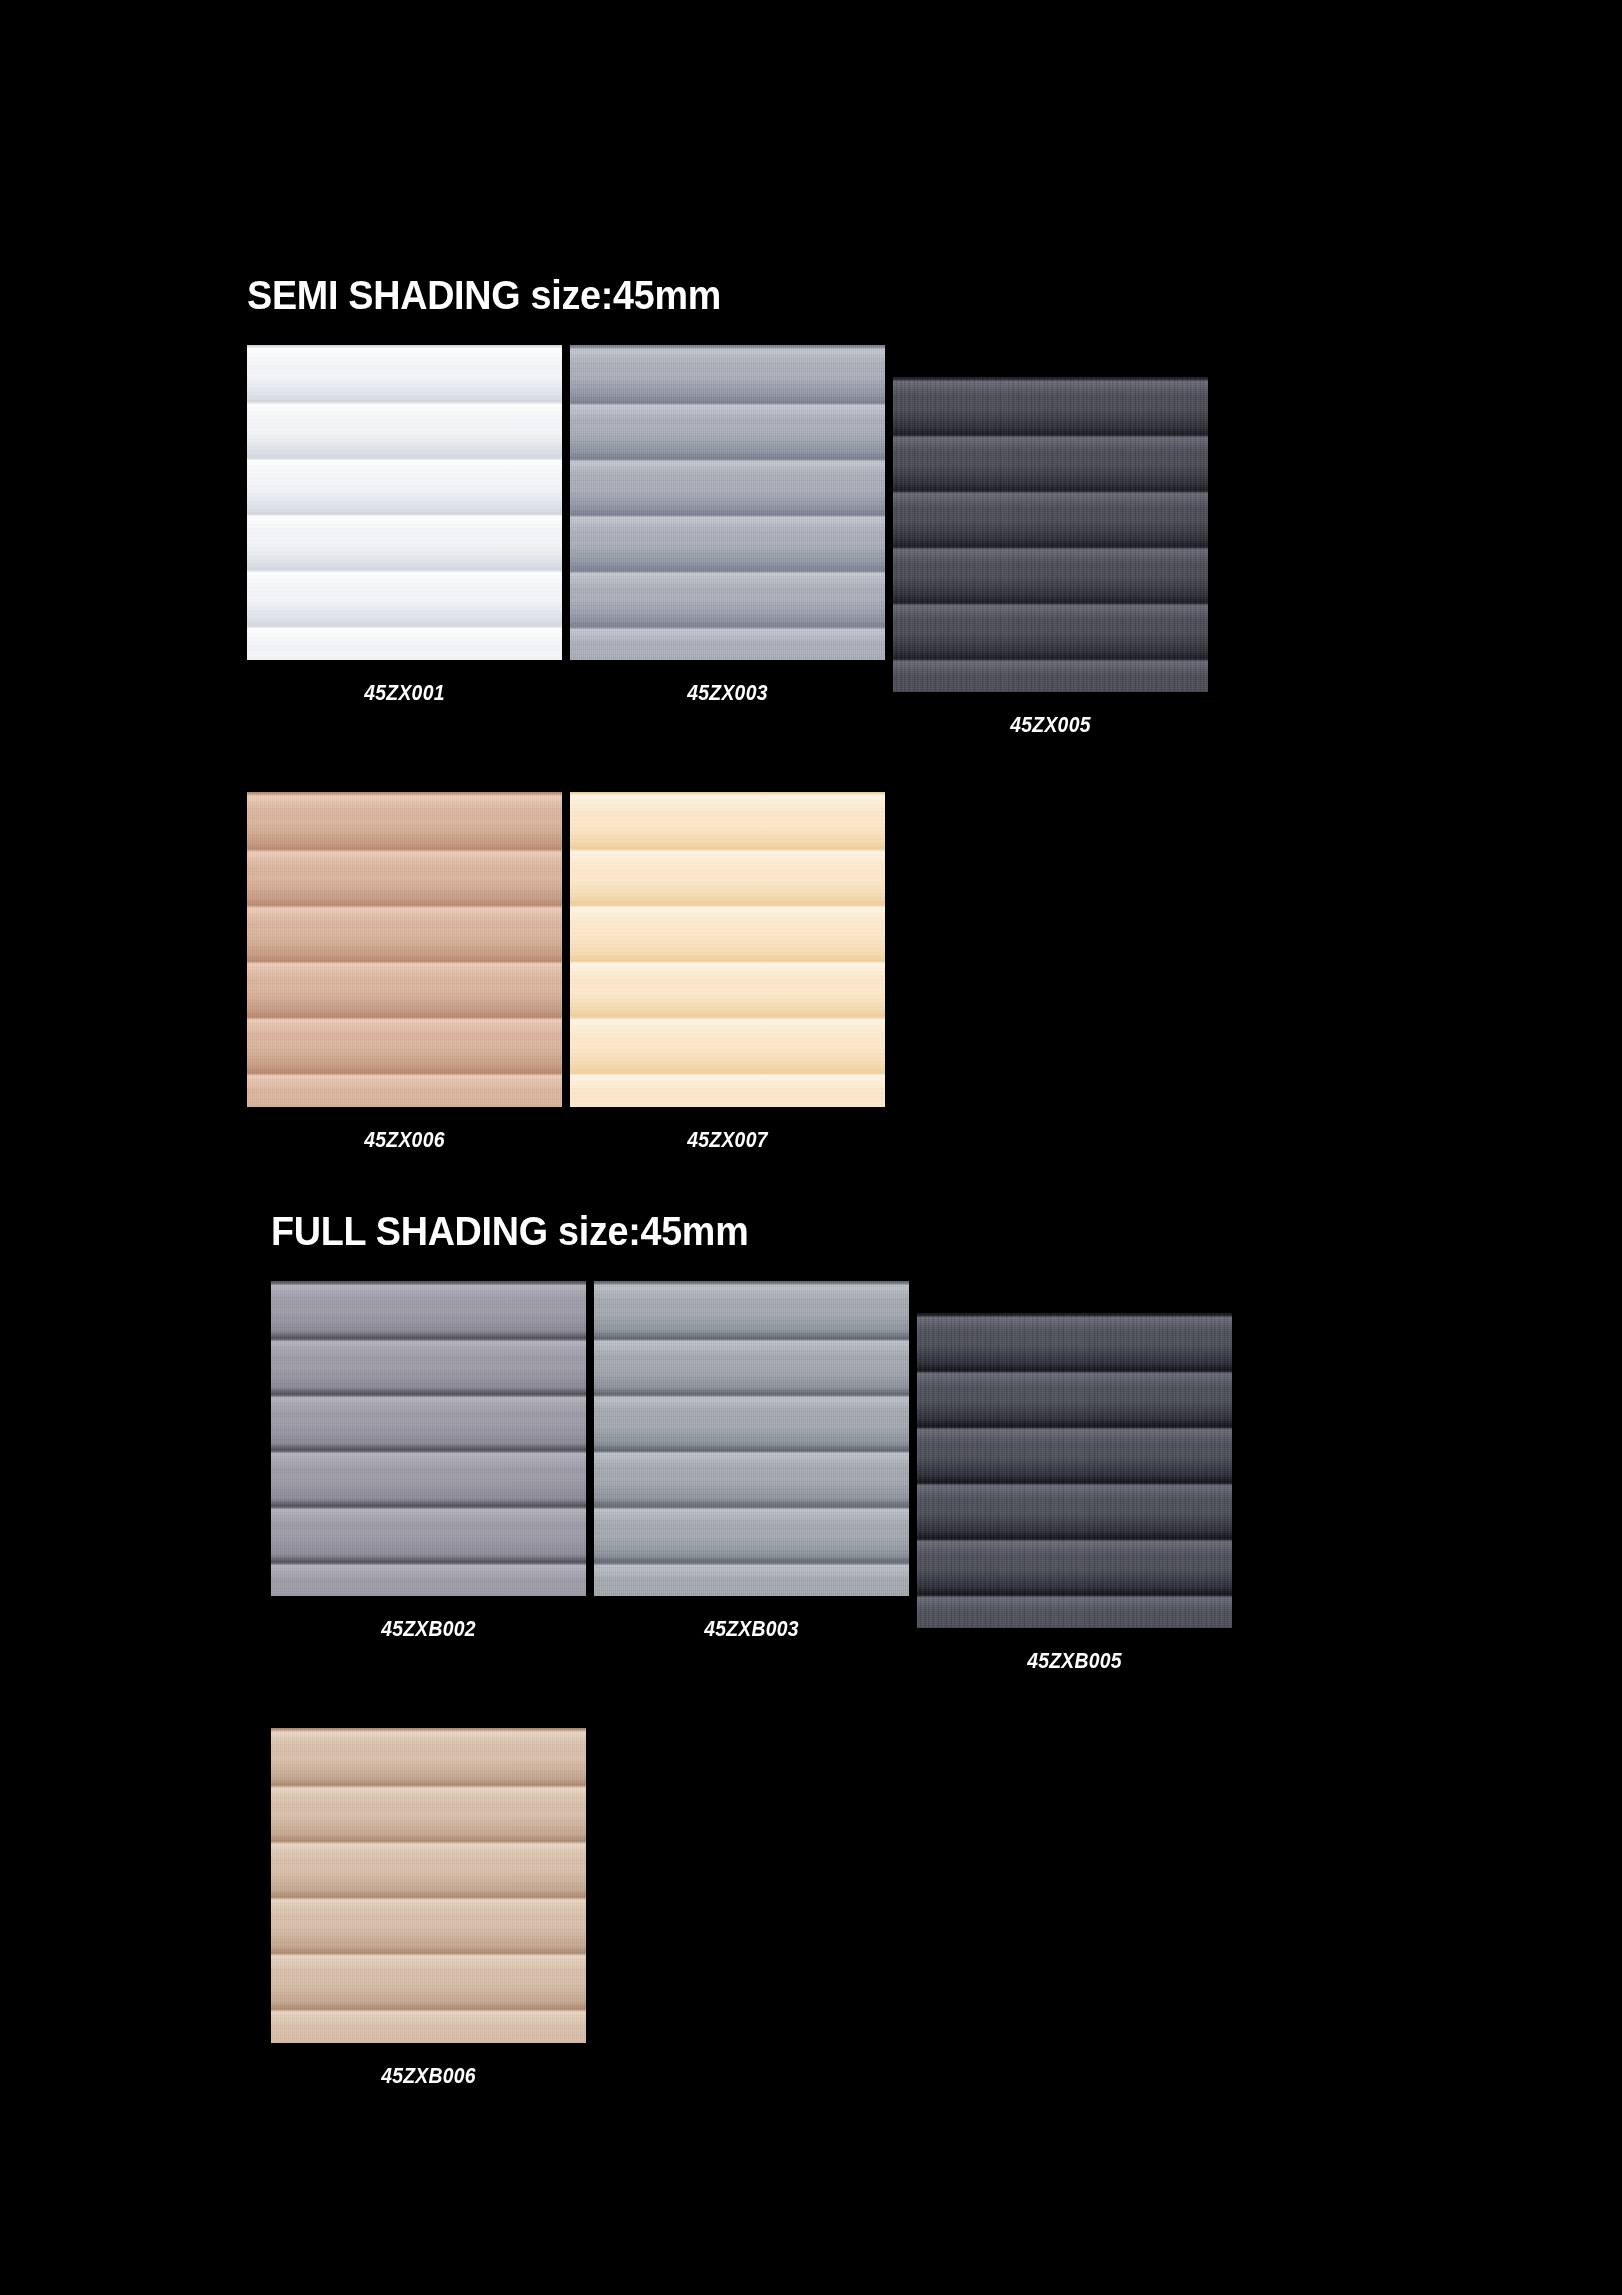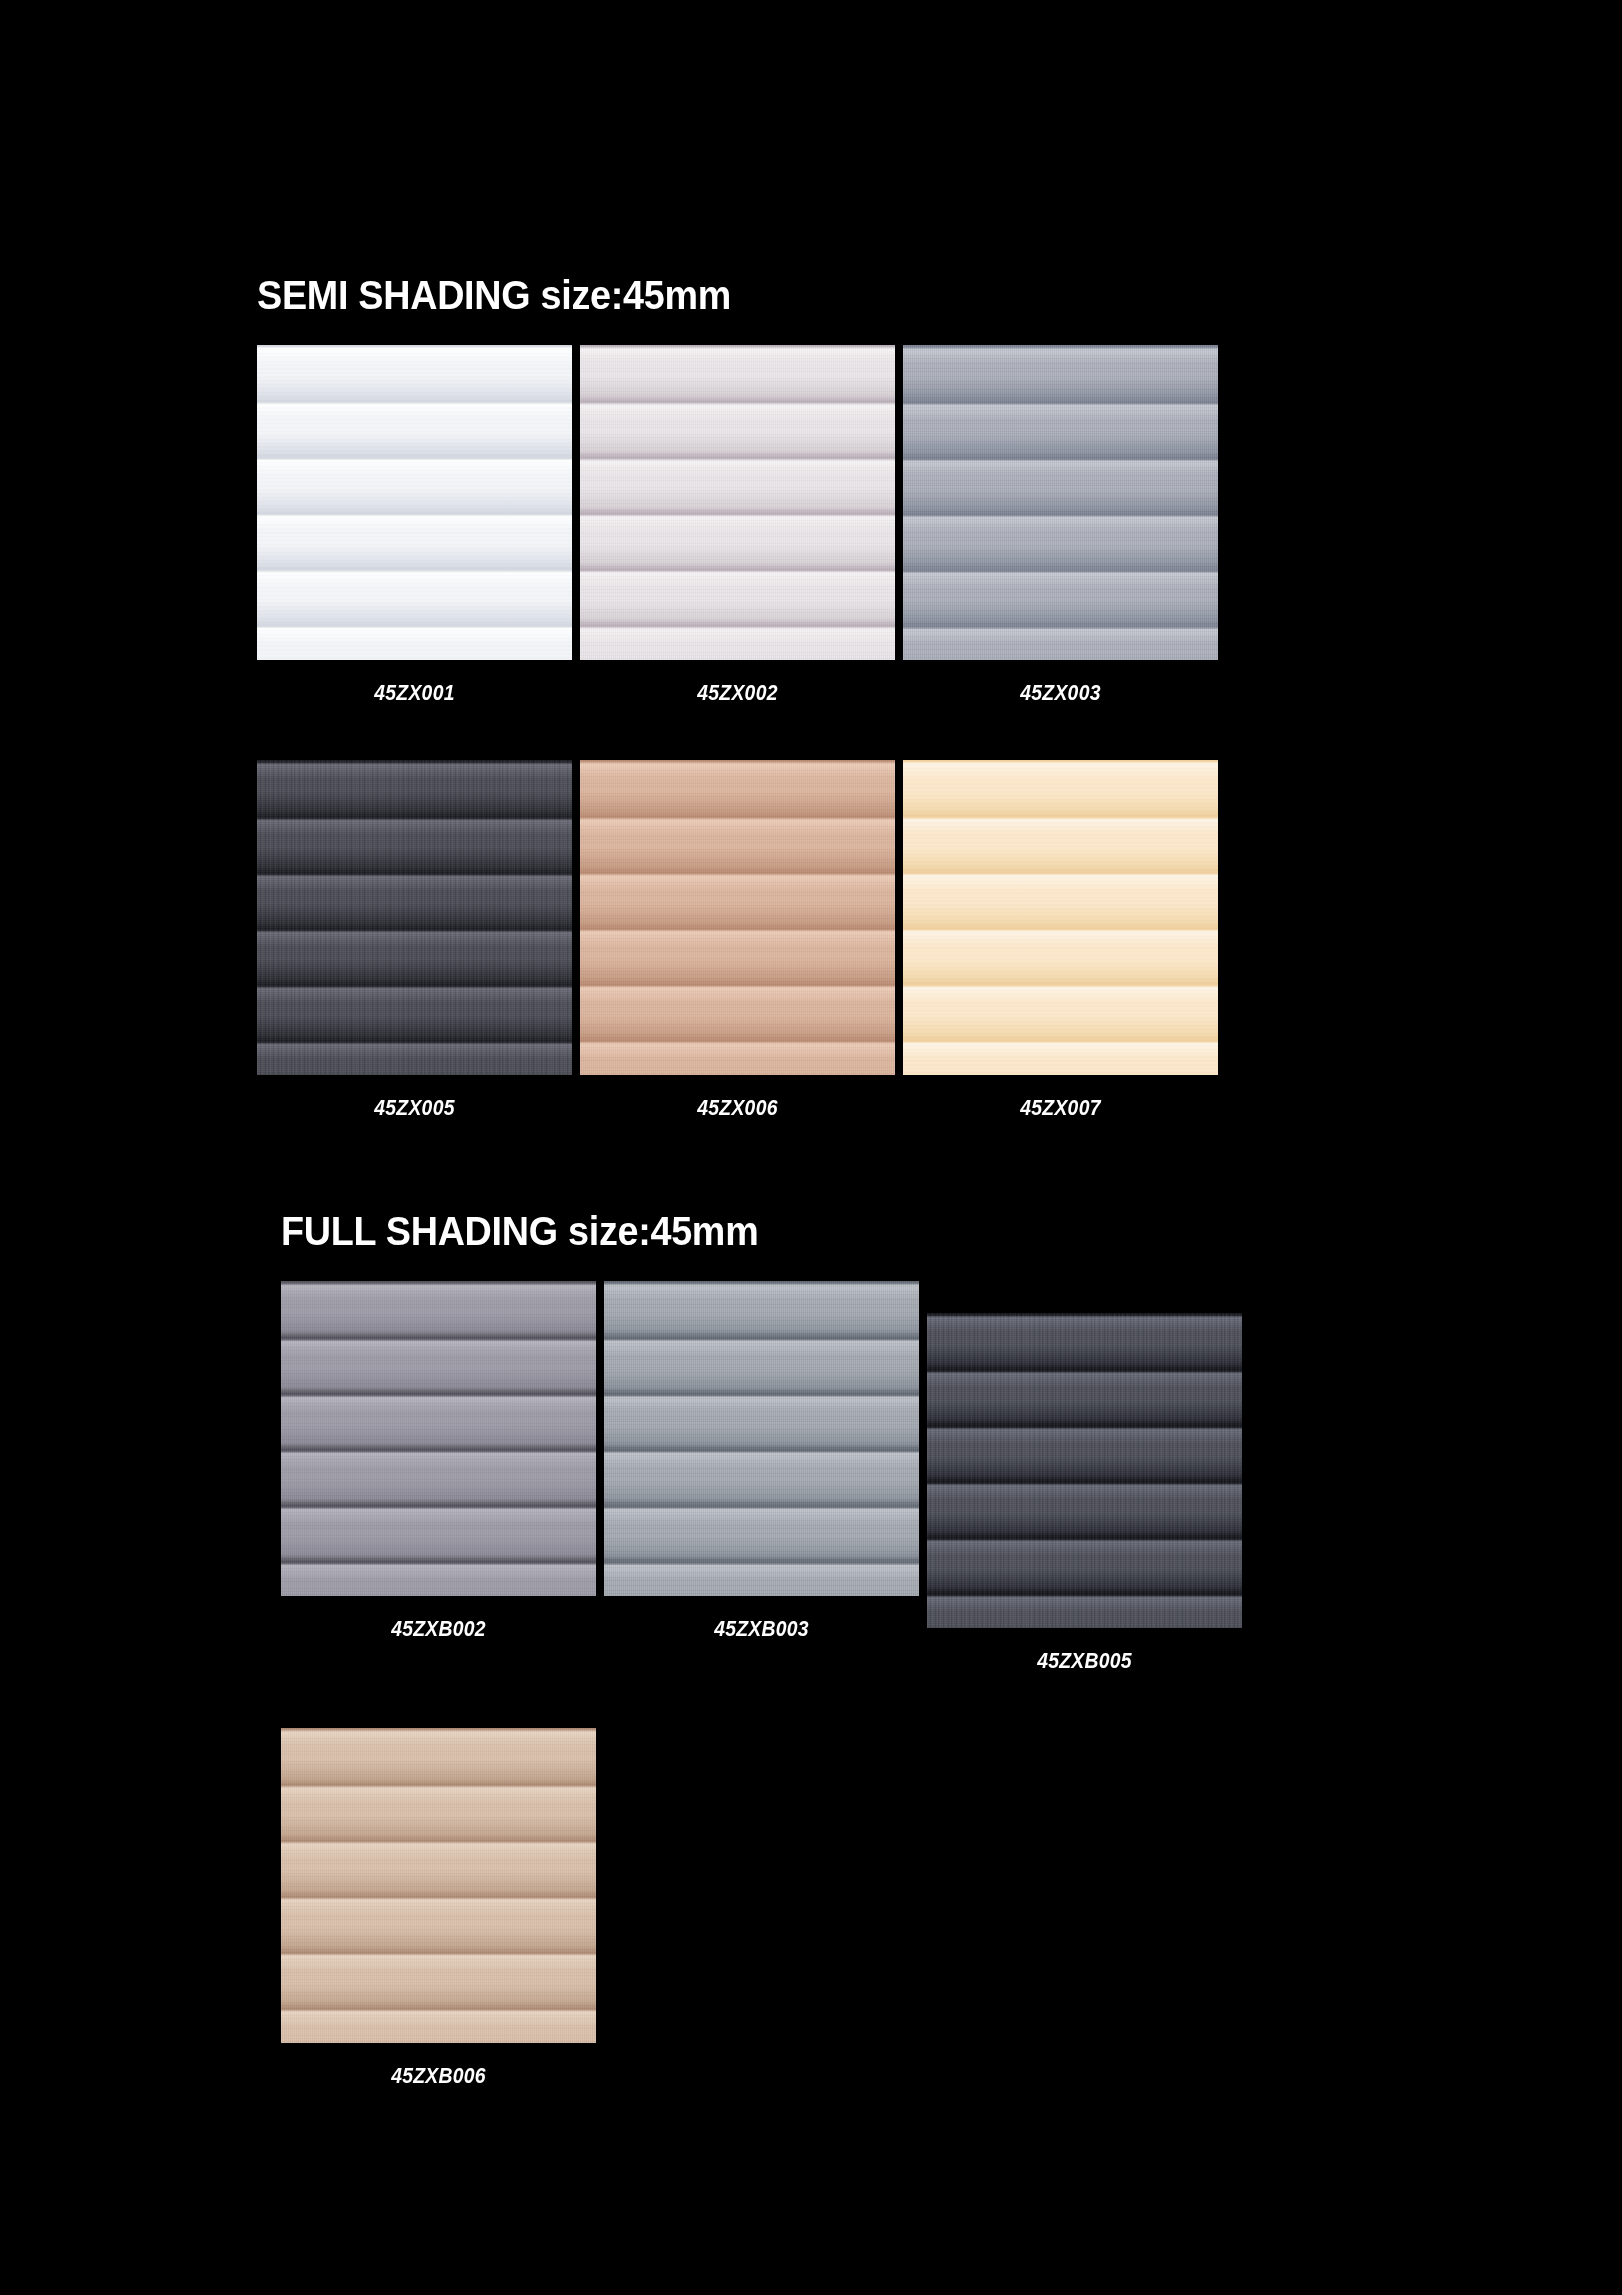--- a/index.html
+++ b/index.html
@@ -9,21 +9,21 @@
     font-family:"Liberation Sans", sans-serif;
     overflow:hidden;
   }
   .page {
     position:relative;
     width:1623px; height:2295px;
     background:#000000;
   }
 
   
-  .section { position:absolute; left:12px; width:1387px; }
+  .section { position:absolute; left:2px; width:1387px; }
   #section-semi { top:275px; }
   #section-full { top:1211px;padding-left:24px; }
 
   .section-title {
     margin-left:245px;
     color:#ffffff;
     font-size:41px;
     font-weight:bold;
     letter-spacing:-0.3px;
     font-stretch:condensed;
@@ -96,28 +96,20 @@
         <div class="cell">
           <div class="swatch-wrap">
             <div class="swatch" style="background: rgb(242, 244, 247);"></div>
             <div class="pleats" style="background: repeating-linear-gradient(rgb(211, 216, 224) 0px, rgb(211, 216, 224) 1px, rgb(253, 254, 254) 3.6px, rgb(242, 244, 247) 19px, rgb(242, 244, 247) 31.5px, rgb(221, 225, 232) 50px, rgb(211, 216, 224) 56px);"></div>
             <div class="weave" style="background: repeating-linear-gradient(rgba(0, 0, 0, 0.024) 0px, rgba(0, 0, 0, 0.024) 1.3px, rgba(255, 255, 255, 0.03) 1.3px, rgba(255, 255, 255, 0.03) 3.9px);"></div>
           </div>
           <div class="caption">45ZX001</div>
         </div>
         <div class="cell">
           <div class="swatch-wrap">
-            <div class="swatch" style="background: rgb(233, 229, 232);"></div>
-            <div class="pleats" style="background: repeating-linear-gradient(rgb(189, 178, 187) 0px, rgb(189, 178, 187) 1.3px, rgb(246, 243, 245) 3.9px, rgb(233, 229, 232) 19px, rgb(233, 229, 232) 31.5px, rgb(216, 209, 214) 50px, rgb(189, 178, 187) 56px);"></div>
-            <div class="weave" style="background: repeating-linear-gradient(90deg, rgba(255, 255, 255, 0.07) 0px, rgba(255, 255, 255, 0.07) 0.7px, rgba(0, 0, 0, 0.05) 0.7px, rgba(0, 0, 0, 0.05) 2px), repeating-linear-gradient(rgba(0, 0, 0, 0.04) 0px, rgba(0, 0, 0, 0.04) 0.7px, rgba(255, 255, 255, 0.04) 0.7px, rgba(255, 255, 255, 0.04) 3.3px);"></div>
-          </div>
-          <div class="caption">45ZX002</div>
-        </div>
-        <div class="cell">
-          <div class="swatch-wrap">
             <div class="swatch" style="background: rgb(172, 176, 187);"></div>
             <div class="pleats" style="background: repeating-linear-gradient(rgb(125, 132, 148) 0px, rgb(125, 132, 148) 2px, rgb(198, 201, 210) 4.6px, rgb(172, 176, 187) 19px, rgb(172, 176, 187) 31.5px, rgb(143, 149, 164) 50px, rgb(125, 132, 148) 56px);"></div>
             <div class="weave" style="background: repeating-linear-gradient(90deg, rgba(255, 255, 255, 0.09) 0px, rgba(255, 255, 255, 0.09) 0.7px, rgba(0, 0, 0, 0.08) 0.7px, rgba(0, 0, 0, 0.08) 2px), repeating-linear-gradient(rgba(0, 0, 0, 0.06) 0px, rgba(0, 0, 0, 0.06) 0.7px, rgba(255, 255, 255, 0.05) 0.7px, rgba(255, 255, 255, 0.05) 2.6px);"></div>
           </div>
           <div class="caption">45ZX003</div>
         </div>
         <div class="cell cell-swatch-row-2">
           <div class="swatch-wrap">
             <div class="swatch" style="background: rgb(76, 76, 86);"></div>
             <div class="pleats" style="background: repeating-linear-gradient(rgb(29, 29, 36) 0px, rgb(29, 29, 36) 2px, rgb(106, 106, 119) 4.6px, rgb(76, 76, 86) 19px, rgb(76, 76, 86) 31.5px, rgb(46, 46, 54) 50px, rgb(29, 29, 36) 56px);"></div>

